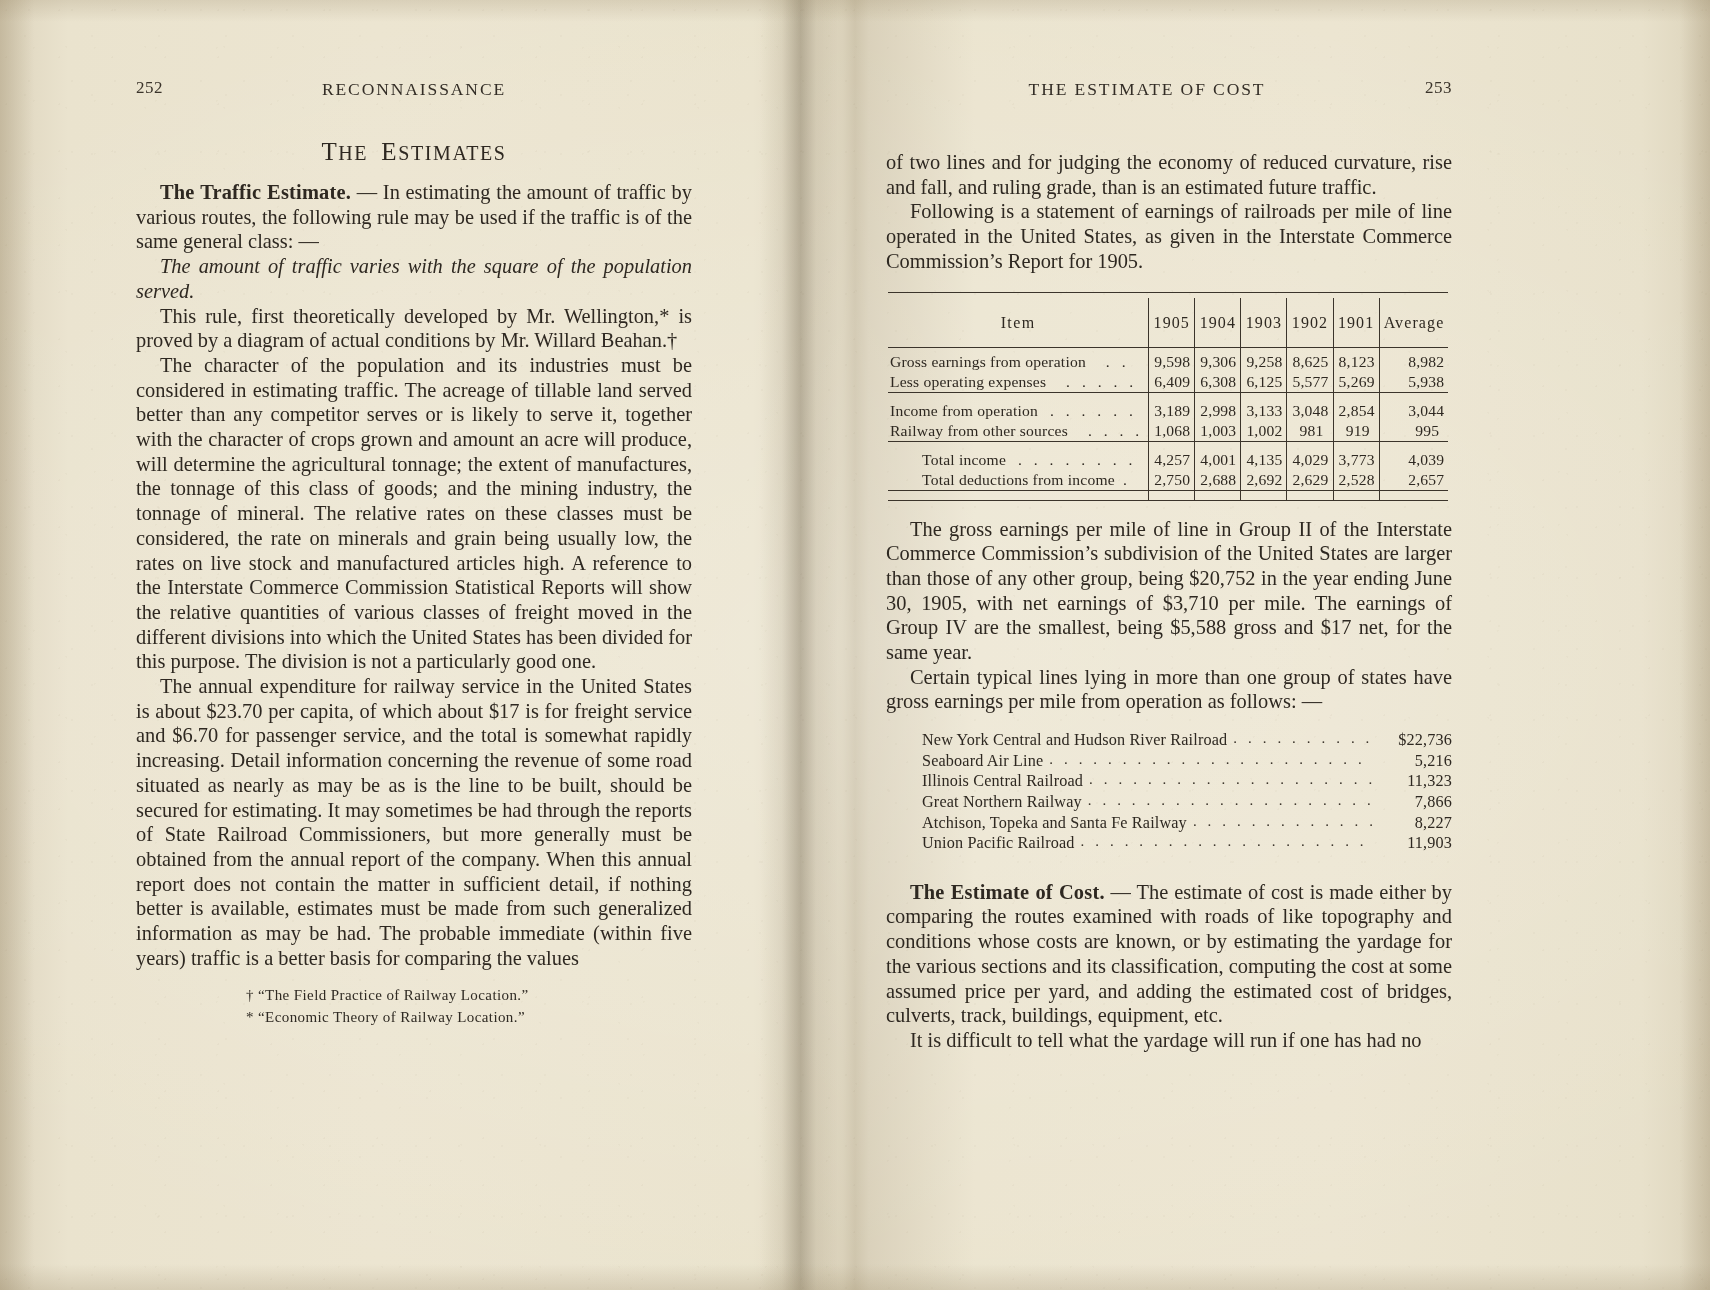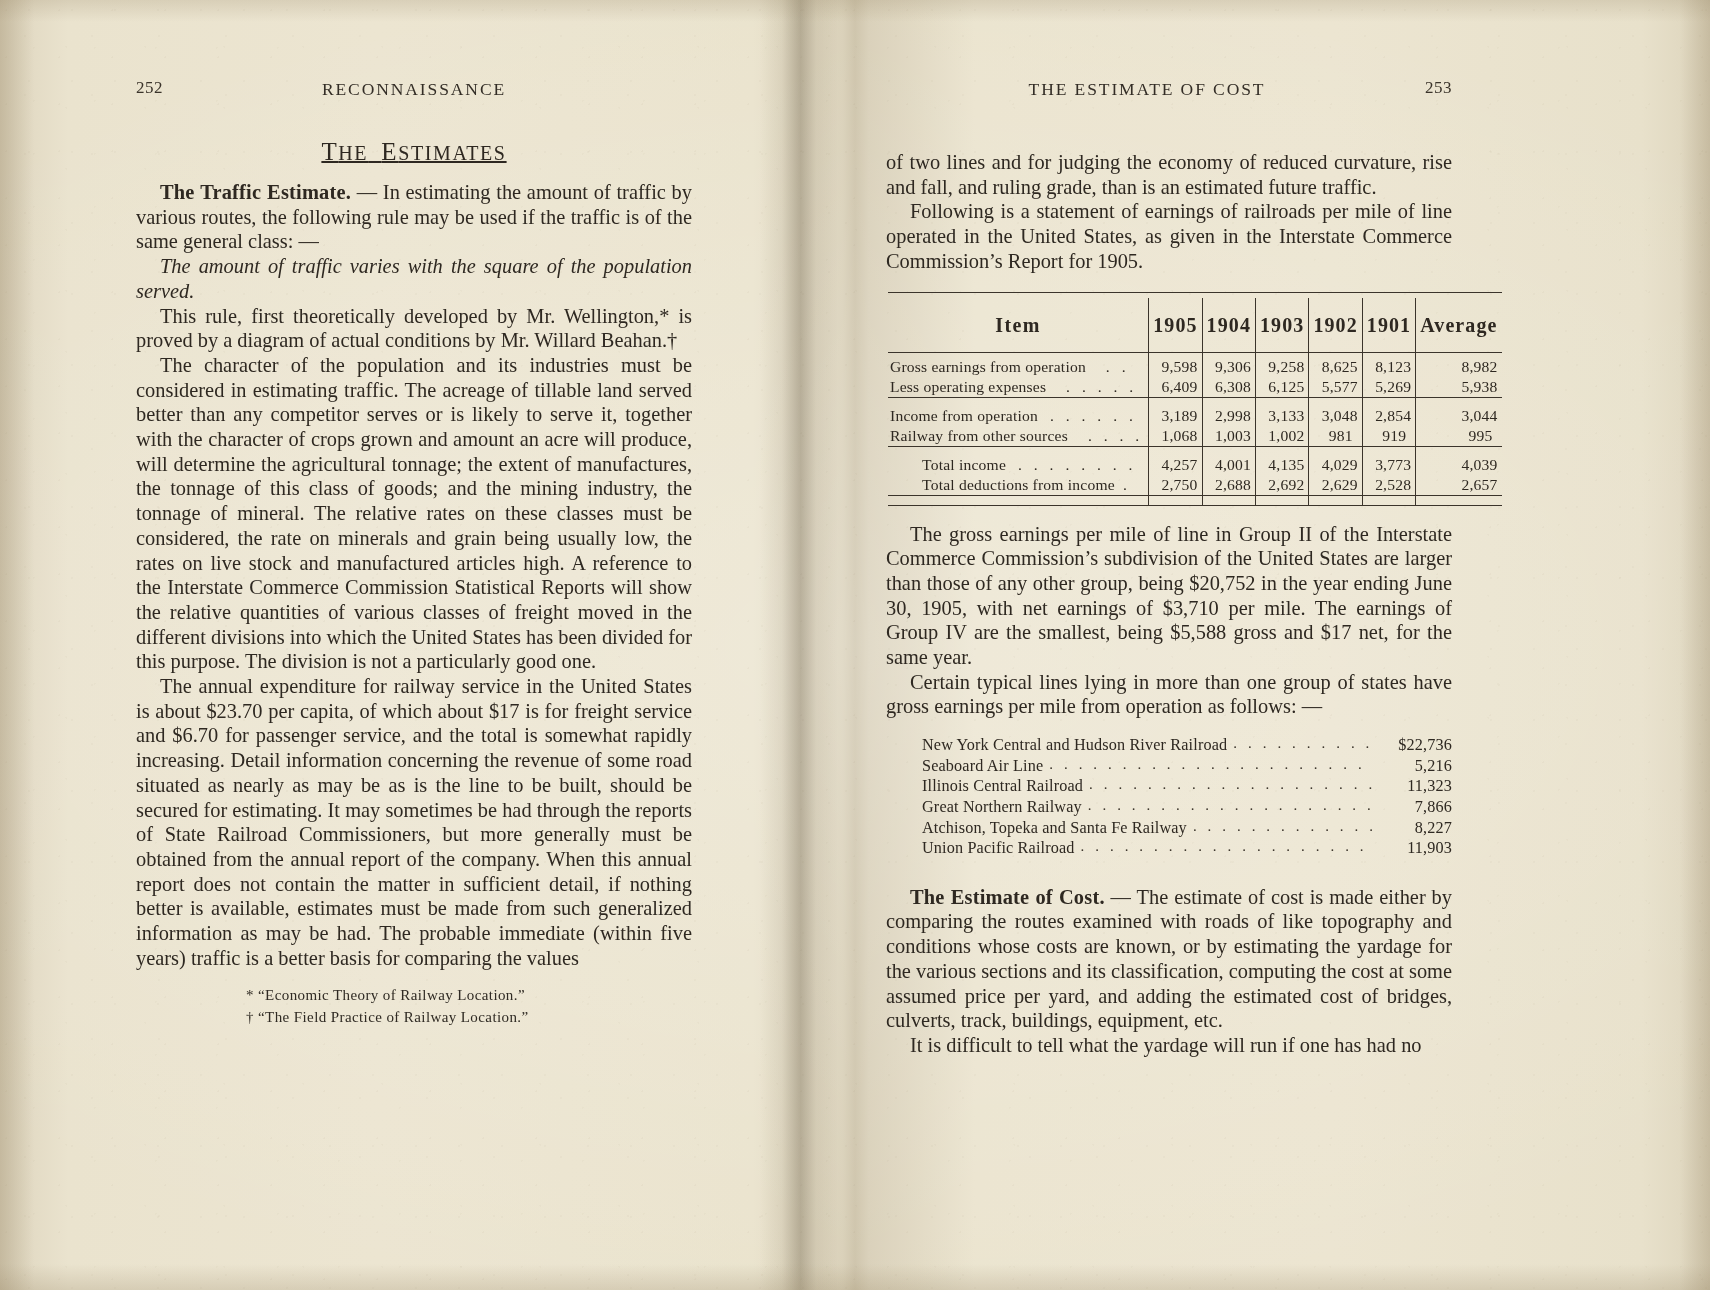--- a/index.html
+++ b/index.html
@@ -54,21 +54,21 @@
   .folio-right{ right:0; }
   .runtitle{
     position:absolute; top:1px; left:0; right:0; text-align:center;
     font-size:17.5px; letter-spacing:1.9px; color:#332d26;
   }
   .runtitle.shift-l{ }
   .runtitle.shift-r{ text-align:center; padding-right:44px; }
 
   .section-head{
     text-align:center; font-size:20px; letter-spacing:1.6px;
-    margin:16px 0 14px 0; color:#2e2821;text-decoration:underline;
+    margin:16px 0 14px 0; color:#2e2821;
   }
   .section-head .sc{ font-size:25px; }
 
   p.body{
     margin:0; text-align:justify; text-justify:inter-word;
     font-size:20.4px; line-height:24.7px; color:#2e2821;
     text-indent:24px;
     hyphens:manual;
   }
   p.body.noind{ text-indent:0; }
@@ -86,21 +86,21 @@
   .footnotes div{ white-space:nowrap; letter-spacing:.4px; }
 
   
   .tbl-wrap{ margin:18px 0 12px 2px; width:556px; }
   table.earn{
     border-collapse:collapse; width:556px;
     font-size:15.4px; color:#2e2821;
   }
   table.earn .toprule td{ border-top:1.6px solid #3b342b; height:5px; padding:0;}
   table.earn th{
-    font-weight:bold; font-size:20px; letter-spacing:1.1px;
+    font-weight:normal; font-size:16px; letter-spacing:1.1px;
     padding:16px 4px 15px 4px; text-align:center; vertical-align:middle;
   }
   table.earn th.item-h{ letter-spacing:1.4px; }
   table.earn td{ padding:0 5px; }
   table.earn td.lbl{
     text-align:left; white-space:nowrap; font-size:15.6px; line-height:20px;
     letter-spacing:.2px; padding-left:2px;
   }
   table.earn td.num{
     text-align:right; white-space:nowrap; font-size:15.6px; line-height:20px;
@@ -155,22 +155,22 @@
 
   <p class="rule-italic">The amount of traffic varies with the square of the population served.</p>
 
   <p class="body">This rule, first theoretically developed by Mr. Wellington,* is proved by a diagram of actual conditions by Mr. Willard Beahan.†</p>
 
   <p class="body">The character of the population and its industries must be considered in estimating traffic. The acreage of tillable land served better than any competitor serves or is likely to serve it, together with the character of crops grown and amount an acre will produce, will determine the agricultural tonnage; the extent of manufactures, the tonnage of this class of goods; and the mining industry, the tonnage of mineral. The relative rates on these classes must be considered, the rate on minerals and grain being usually low, the rates on live stock and manufactured articles high. A reference to the Interstate Commerce Commission Statistical Reports will show the relative quantities of various classes of freight moved in the different divisions into which the United States has been divided for this purpose. The division is not a particularly good one.</p>
 
   <p class="body">The annual expenditure for railway service in the United States is about $23.70 per capita, of which about $17 is for freight service and $6.70 for passenger service, and the total is somewhat rapidly increasing. Detail information concerning the revenue of some road situated as nearly as may be as is the line to be built, should be secured for estimating. It may sometimes be had through the reports of State Railroad Commissioners, but more generally must be obtained from the annual report of the company. When this annual report does not contain the matter in sufficient detail, if nothing better is available, estimates must be made from such generalized information as may be had. The probable immediate (within five years) traffic is a better basis for comparing the values</p>
 
   <div class="footnotes">
+    <div>† “The Field Practice of Railway Location.”</div>
     <div>* “Economic Theory of Railway Location.”</div>
-    <div>† “The Field Practice of Railway Location.”</div>
   </div>
 </div>
 
 <div class="page page-right">
 
   <div class="runhead">
     <div class="runtitle shift-r">THE ESTIMATE OF COST</div>
     <div class="folio folio-right">253</div>
   </div>
 

